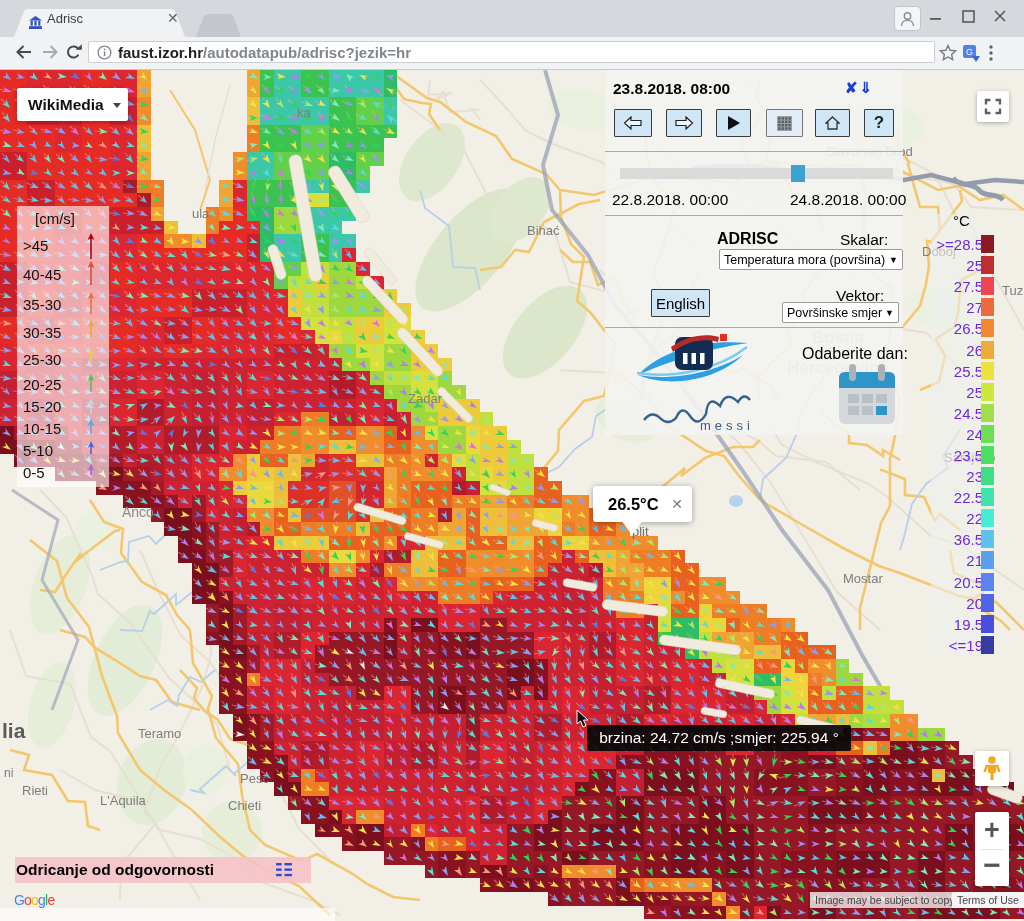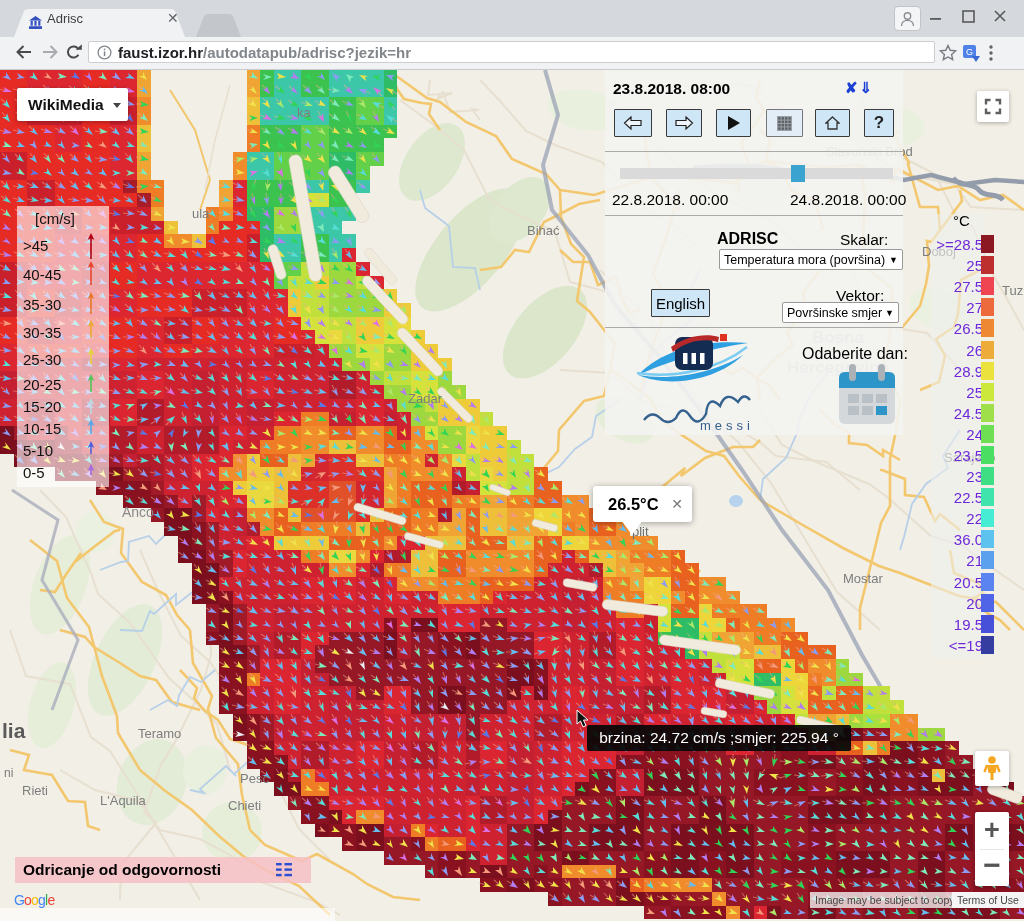--- a/index.html
+++ b/index.html
@@ -37,21 +37,21 @@
 #tempscale .tlab{position:absolute;right:21px;top:2px;font-size:15px;color:#6d28d9;white-space:nowrap}
 #tempscale .tsw{position:absolute;right:10px;top:1px;width:13px;height:18px}
 #tempbg{left:931px;top:214px;width:53px;height:444px;background:rgba(238,240,238,.6)}
 #tc{left:953px;top:212px;font-size:15px;color:#000}
 #fsbtn{left:977px;top:91px;width:32px;height:31px;background:#fff;border-radius:2px;box-shadow:0 1px 4px rgba(0,0,0,.3)}
 #popup{left:593px;top:486px;width:99px;height:36px;background:#fff;border-radius:3px;box-shadow:0 1px 6px rgba(0,0,0,.35);font-size:16.5px;font-weight:bold;line-height:36px;padding-left:15px}
 #popupx{position:absolute;right:9px;top:0;color:#777;font-weight:normal;font-size:14px}
 #ptail{left:621px;top:520px;width:0;height:0;border-left:11px solid transparent;border-right:11px solid transparent;border-top:15px solid #fff}
 #tooltip{left:587px;top:725px;width:264px;height:26px;background:rgba(8,8,8,.93);border-radius:2px;color:#fff;font-size:15.5px;line-height:26px;text-align:center}
 #cursor{left:574px;top:710px}
-#pinkbar{left:15px;top:857px;width:296px;height:26px;background:rgba(247,191,196,.85);font-size:15.5px;font-weight:bold;color:#000;line-height:26px;padding-left:8px}
+#pinkbar{left:15px;top:857px;width:296px;height:26px;background:rgba(247,191,196,.85);font-size:15.5px;font-weight:bold;color:#000;line-height:26px;padding-left:1px}
 #google{left:14px;top:892px;font-size:14px;font-weight:normal;letter-spacing:-0.8px}
 #pegman{left:975px;top:751px;width:34px;height:35px;background:#fff;border-radius:2px;box-shadow:0 1px 4px rgba(0,0,0,.3);display:flex;align-items:center;justify-content:center}
 #zoomctl{left:975px;top:812px;width:34px;height:74px;background:#fff;border-radius:2px;box-shadow:0 1px 4px rgba(0,0,0,.3)}
 #zplus{position:absolute;left:0;top:2px;width:34px;height:33px;color:#565656;font-size:27px;font-weight:bold;text-align:center;line-height:33px}
 #zdiv{position:absolute;left:5px;top:37px;width:24px;border-top:1px solid #e6e6e6}
 #zminus{position:absolute;left:0;top:38px;width:34px;height:33px;color:#565656;font-size:30px;font-weight:bold;text-align:center;line-height:30px}
 #copyr{left:810px;top:892px;height:16px;background:rgba(245,245,245,.78);color:#444;font-size:10.5px;line-height:16px;padding:0 5px}
 #terms{left:952px;top:892px;height:16px;background:#f5f5f5;color:#444;font-size:10.5px;line-height:16px;padding:0 5px}
 </style></head><body>
 
@@ -475,21 +475,21 @@
     </div>
     <div class="trow" style="top:318px">
       <span class="tlab">26.5</span>
       <span class="tsw" style="background:#ee8833"></span>
     </div>
     <div class="trow" style="top:340px">
       <span class="tlab">26</span>
       <span class="tsw" style="background:#edac3a"></span>
     </div>
     <div class="trow" style="top:361px">
-      <span class="tlab">28.9</span>
+      <span class="tlab">25.5</span>
       <span class="tsw" style="background:#ece23e"></span>
     </div>
     <div class="trow" style="top:382px">
       <span class="tlab">25</span>
       <span class="tsw" style="background:#cde83c"></span>
     </div>
     <div class="trow" style="top:403px">
       <span class="tlab">24.5</span>
       <span class="tsw" style="background:#9fe04a"></span>
     </div>
@@ -507,21 +507,21 @@
     </div>
     <div class="trow" style="top:487px">
       <span class="tlab">22.5</span>
       <span class="tsw" style="background:#3ee4ac"></span>
     </div>
     <div class="trow" style="top:508px">
       <span class="tlab">22</span>
       <span class="tsw" style="background:#46ecd4"></span>
     </div>
     <div class="trow" style="top:529px">
-      <span class="tlab">36.0</span>
+      <span class="tlab">36.5</span>
       <span class="tsw" style="background:#5ec2ee"></span>
     </div>
     <div class="trow" style="top:550px">
       <span class="tlab">21</span>
       <span class="tsw" style="background:#5aa0ee"></span>
     </div>
     <div class="trow" style="top:572px">
       <span class="tlab">20.5</span>
       <span class="tsw" style="background:#5c84f0"></span>
     </div>

